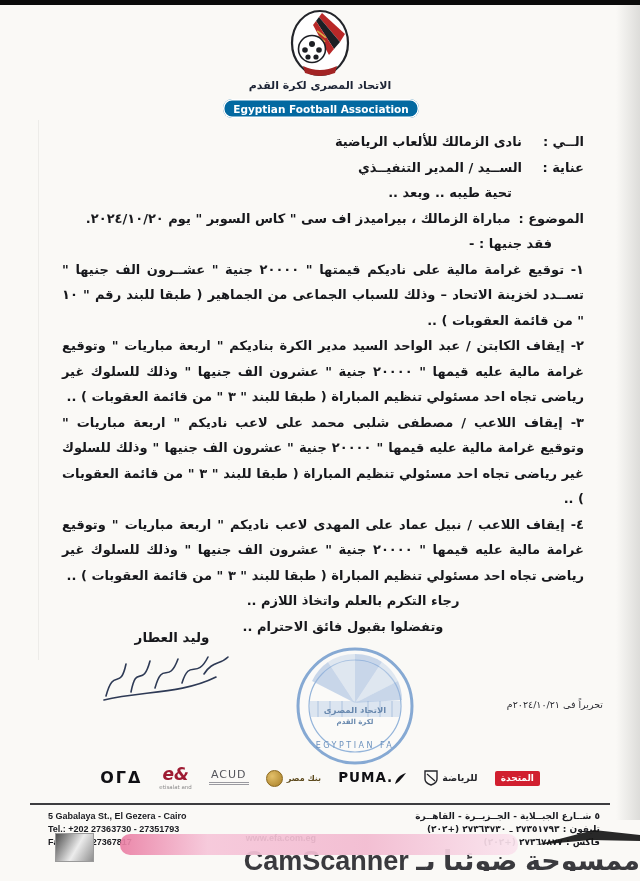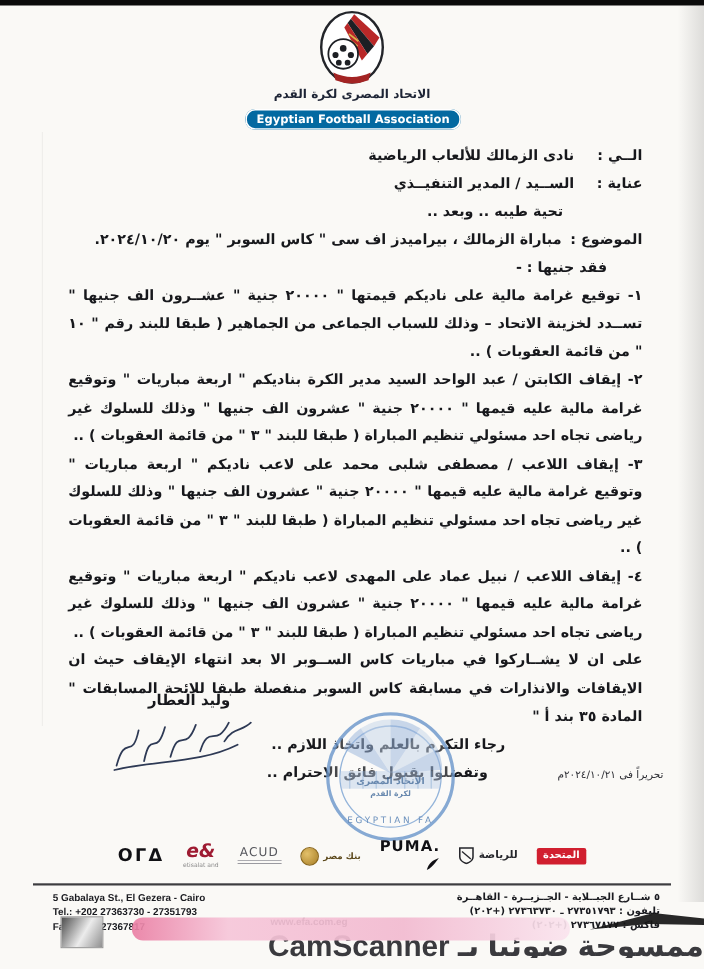--- a/index.html
+++ b/index.html
@@ -49,21 +49,21 @@
   .sp-ora{font-size:16px;font-weight:700;letter-spacing:2px;color:#101014;}
   .sp-eand{color:#9e1b32;font-size:17px;font-weight:700;font-style:italic;}
   .sp-eand-sub{font-size:5.5px;color:#8a8a8a;font-style:normal;margin-top:2px;}
   .sp-acud{font-size:11px;font-weight:400;letter-spacing:1px;color:#55565c;}
   .sp-acud-sub{width:40px;height:5px;margin-top:2px;
         background:repeating-linear-gradient(to bottom,#9a9aa0 0 1px,transparent 1px 2.5px);}
   .sp-bm{flex-direction:row;gap:4px;align-items:center;}
   .bm-disc{width:15px;height:15px;border-radius:50%;background:radial-gradient(circle at 35% 35%,#e3c06a,#a77e26);
         border:1px solid #8a671d;}
   .bm-text{font-size:8px;font-weight:700;color:#5d4a1d;direction:rtl;line-height:9px;text-align:center;}
-  .sp-puma{flex-direction:column;align-items:flex-end;gap:1px;}
+  .sp-puma{flex-direction:row;align-items:flex-end;gap:1px;}
   .puma-word{font-size:13.5px;font-weight:700;letter-spacing:1px;color:#101014;}
   .sp-sports{flex-direction:row;gap:4px;align-items:center;}
   .sports-text{font-size:9.5px;font-weight:700;color:#25262b;direction:rtl;}
   .sp-united{background:#d11f2f;color:#fff;border-radius:2px;padding:3px 6px;
         font-size:9px;font-weight:700;direction:rtl;}
 
   
   .divider{position:absolute;top:803px;left:30px;right:30px;height:2px;background:#3d3d40;}
   .footer{position:absolute;top:810px;left:48px;right:40px;display:flex;
         justify-content:space-between;font-size:9px;font-weight:700;line-height:13px;color:#1a1b20;}
@@ -120,21 +120,20 @@
     <div class="greeting">تحية طيبه .. وبعد ..</div>
     <div class="subject-row">
       <span class="meta-label">الموضوع :</span>
       <span>مباراة الزمالك ، بيراميدز اف سى " كاس السوبر " يوم ٢٠٢٤/١٠/٢٠.</span>
     </div>
     <div class="decided">فقد جنيها : -</div>
     <div class="item">١- توقيع غرامة مالية على ناديكم قيمتها " ٢٠٠٠٠ جنية " عشــرون الف جنيها " تســدد لخزينة الاتحاد – وذلك للسباب الجماعى من الجماهير ( طبقا للبند رقم " ١٠ " من قائمة العقوبات ) ..</div>
     <div class="item">٢- إيقاف الكابتن / عبد الواحد السيد مدير الكرة بناديكم " اربعة مباريات " وتوقيع غرامة مالية عليه قيمها " ٢٠٠٠٠ جنية " عشرون الف جنيها " وذلك للسلوك غير رياضى تجاه احد مسئولي تنظيم المباراة ( طبقا للبند " ٣ " من قائمة العقوبات ) ..</div>
     <div class="item">٣- إيقاف اللاعب / مصطفى شلبى محمد على لاعب ناديكم " اربعة مباريات " وتوقيع غرامة مالية عليه قيمها " ٢٠٠٠٠ جنية " عشرون الف جنيها " وذلك للسلوك غير رياضى تجاه احد مسئولي تنظيم المباراة ( طبقا للبند " ٣ " من قائمة العقوبات ) ..</div>
     <div class="item">٤- إيقاف اللاعب / نبيل عماد على المهدى لاعب ناديكم " اربعة مباريات " وتوقيع غرامة مالية عليه قيمها " ٢٠٠٠٠ جنية " عشرون الف جنيها " وذلك للسلوك غير رياضى تجاه احد مسئولي تنظيم المباراة ( طبقا للبند " ٣ " من قائمة العقوبات ) ..</div>
-    <div class="note">على ان لا يشــاركوا في مباريات كاس الســوبر الا بعد انتهاء الإيقاف حيث ان الايقافات والانذارات في مسابقة كاس السوبر منفصلة طبقا للائحة المسابقات " المادة ٣٥ بند أ "</div>
     <div class="request">رجاء التكرم بالعلم واتخاذ اللازم ..</div>
     <div class="salutation">وتفضلوا بقبول فائق الاحترام ..</div>
   </div>
 
   <div class="sig-name">وليد العطار</div>
   <svg class="sig-scribble" width="140" height="56" viewBox="0 0 140 56">
     <path d="M8 44 C16 14 22 40 28 12 M33 40 C39 10 44 38 52 9 M57 36 C65 7 70 34 80 7 M84 31 C92 5 98 29 110 5 M106 22 C114 9 122 13 130 5 M6 48 C44 39 84 42 118 25" fill="none" stroke="#2e3a55" stroke-width="1.6" stroke-linecap="round"></path>
   </svg>
 
   <svg class="stamp" width="122" height="122" viewBox="0 0 122 122">

